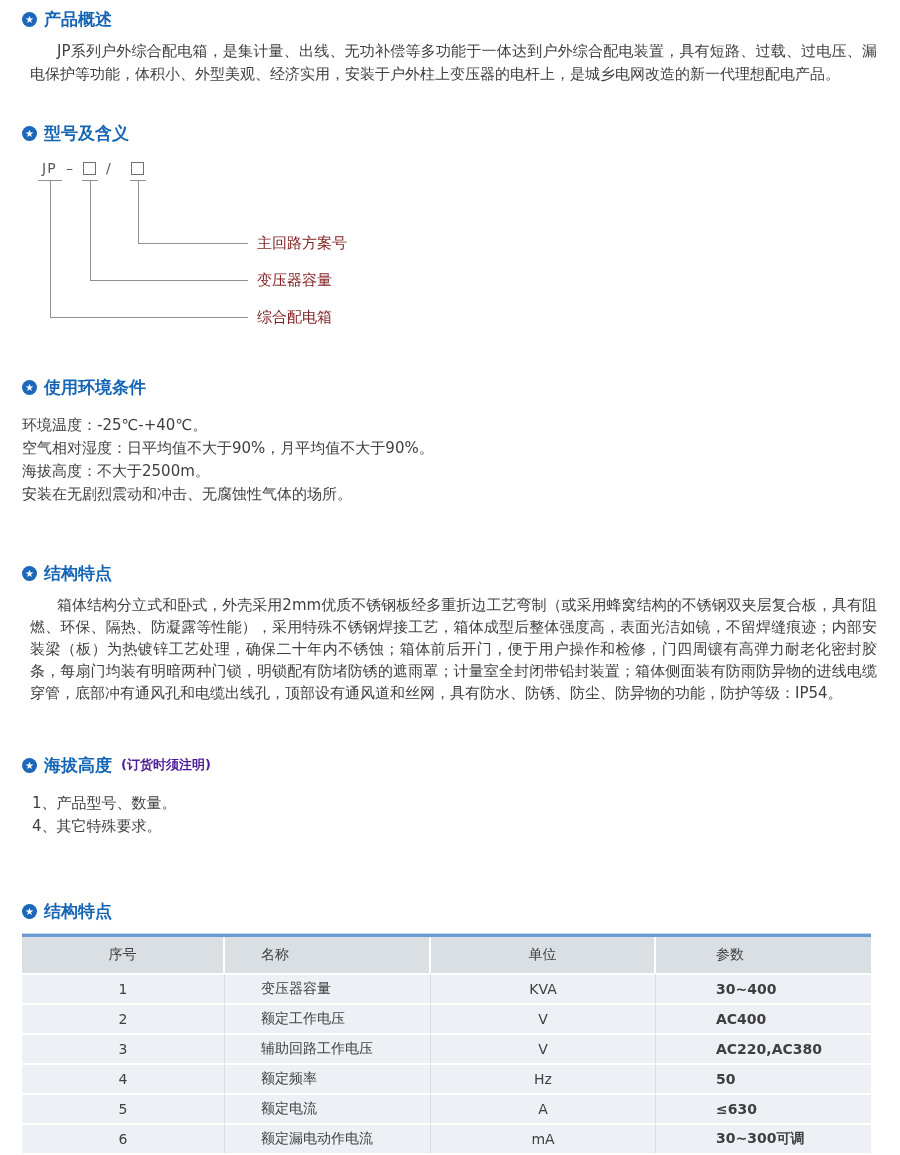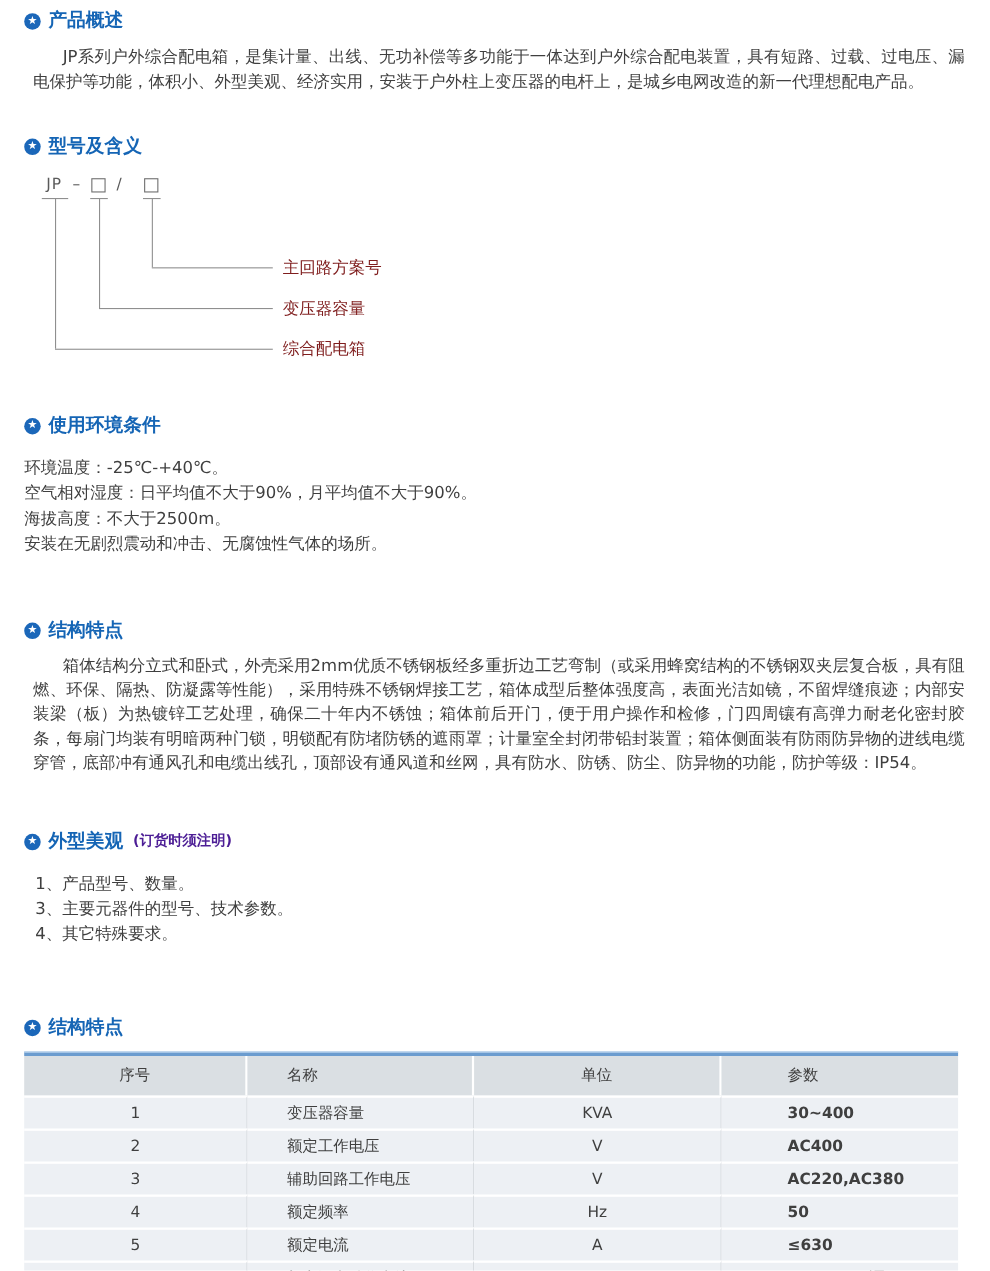--- a/index.html
+++ b/index.html
@@ -141,26 +141,25 @@
       <span>结构特点</span>
     </h2>
     <p class="para indent" style="line-height:22px;">箱体结构分立式和卧式，外壳采用2mm优质不锈钢板经多重折边工艺弯制（或采用蜂窝结构的不锈钢双夹层复合板，具有阻燃、环保、隔热、防凝露等性能），采用特殊不锈钢焊接工艺，箱体成型后整体强度高，表面光洁如镜，不留焊缝痕迹；内部安装梁（板）为热镀锌工艺处理，确保二十年内不锈蚀；箱体前后开门，便于用户操作和检修，门四周镶有高弹力耐老化密封胶条，每扇门均装有明暗两种门锁，明锁配有防堵防锈的遮雨罩；计量室全封闭带铅封装置；箱体侧面装有防雨防异物的进线电缆穿管，底部冲有通风孔和电缆出线孔，顶部设有通风道和丝网，具有防水、防锈、防尘、防异物的功能，防护等级：IP54。</p>
   </section>
 
   <section class="gap-xl">
     <h2 class="sec-h">
       <span class="sec-icon">
           <i>★</i>
         </span>
-      <span>外型美观</span>
+      <span>海拔高度</span>
       <span class="sec-sub">(订货时须注明)</span>
     </h2>
     <div class="plain-list order-list">
       <div>1、产品型号、数量。</div>
-      <div>3、主要元器件的型号、技术参数。</div>
       <div>4、其它特殊要求。</div>
     </div>
   </section>
 
   <section class="gap-t">
     <h2 class="sec-h">
       <span class="sec-icon">
           <i>★</i>
         </span>
       <span>结构特点</span>

